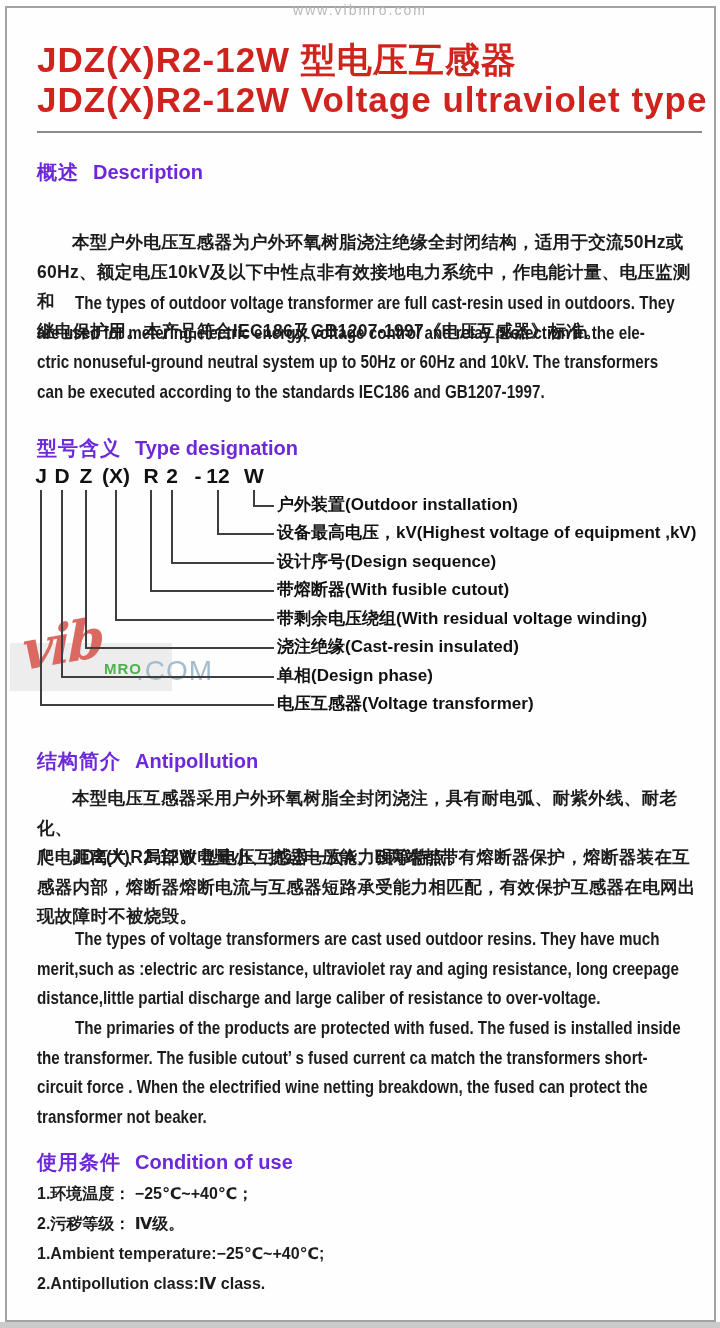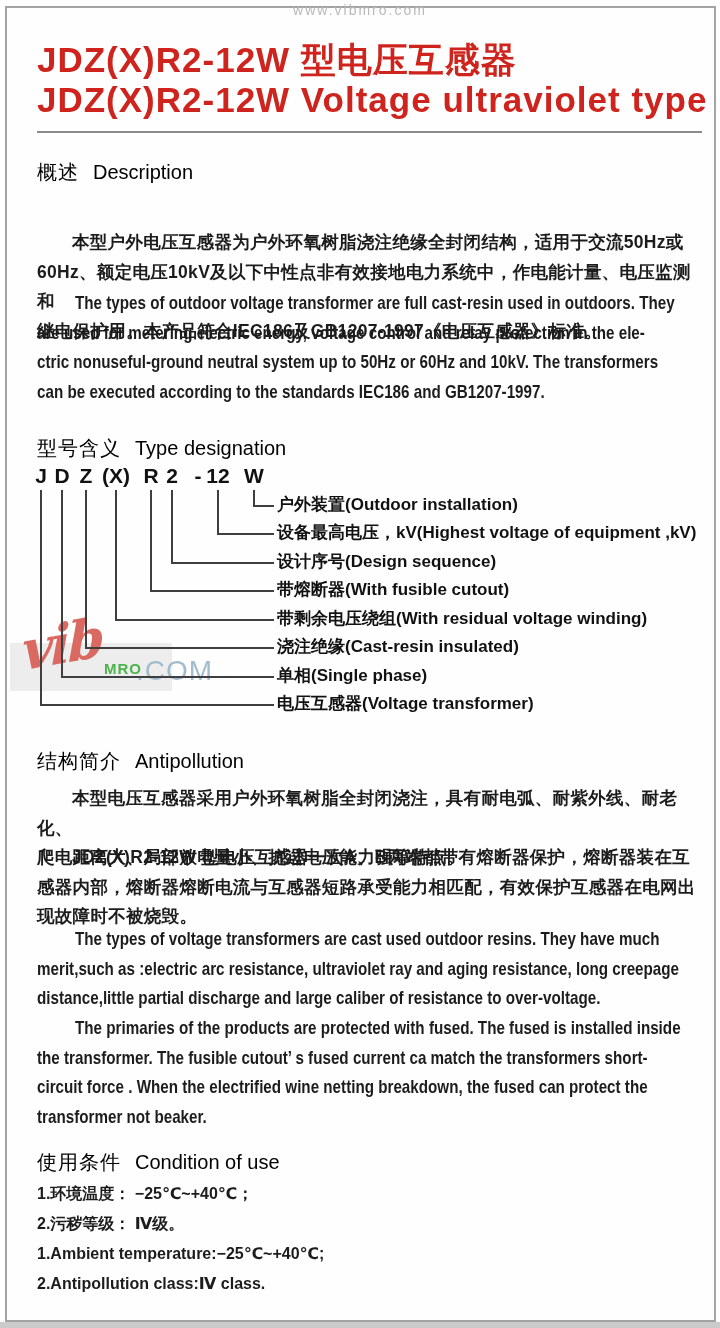--- a/index.html
+++ b/index.html
@@ -14,21 +14,21 @@
   .wm-top{
     position:absolute;left:0;top:2px;width:720px;text-align:center;
     color:#b9b9b9;font-size:14px;letter-spacing:2px;z-index:3;
   }
   .abs{position:absolute;z-index:4;}
   .title{
     left:37px;width:660px;color:#ce241d;font-weight:bold;
     font-size:35px;letter-spacing:1px;line-height:32px;white-space:nowrap;
   }
   .rule{left:37px;top:131px;width:665px;height:0;border-top:2px solid #8c8c8c;}
-  .sec-heading{left:37px;color:#000000;font-weight:normal;font-size:20px;line-height:26px;white-space:nowrap;}
+  .sec-heading{left:37px;color:#6d28d9;font-weight:bold;font-size:20px;line-height:26px;white-space:nowrap;}
   .sec-heading .zh{margin-right:14px;letter-spacing:1px;}
   .para-zh{
     left:37px;width:666px;color:#1c1c1c;font-size:17.5px;font-weight:bold;
     line-height:29.5px;white-space:pre-line;text-indent:2em;letter-spacing:0.3px;
   }
   .para-en{
     left:37px;width:830px;color:#1c1c1c;font-size:19px;font-weight:bold;
     line-height:29.5px;white-space:pre-line;text-indent:2.5em;
     transform:scaleX(0.8);transform-origin:left top;
   }
@@ -112,21 +112,21 @@
   <div class="elbow" style="left:85px;width:187px;height:157px;"></div>
   <div class="elbow" style="left:61px;width:211px;height:186px;"></div>
   <div class="elbow" style="left:40px;width:232px;height:214px;"></div>
 
   <div class="td-label" style="top:494px;">户外装置(Outdoor installation)</div>
   <div class="td-label" style="top:522px;">设备最高电压，kV(Highest voltage of equipment ,kV)</div>
   <div class="td-label" style="top:551px;">设计序号(Design sequence)</div>
   <div class="td-label" style="top:579px;">带熔断器(With fusible cutout)</div>
   <div class="td-label" style="top:608px;text-align:right;">带剩余电压绕组(With residual voltage winding)</div>
   <div class="td-label" style="top:636px;">浇注绝缘(Cast-resin insulated)</div>
-  <div class="td-label" style="top:665px;">单相(Single phase)</div>
+  <div class="td-label" style="top:665px;">单相(Design phase)</div>
   <div class="td-label" style="top:693px;">电压互感器(Voltage transformer)</div>
 
   <div class="abs sec-heading" style="top:748px;">
     <span class="zh">结构简介</span><span>Antipollution</span>
   </div>
   <div class="abs para-zh" style="top:784px;">本型电压互感器采用户外环氧树脂全封闭浇注，具有耐电弧、耐紫外线、耐老化、
 爬电距离大、局部放电量小、抗过电压能力强等特点。</div>
   <div class="abs para-zh" style="top:843px;">JDZ(X)R2-12W 型电压互感器一次A、B两端都带有熔断器保护，熔断器装在互
 感器内部，熔断器熔断电流与互感器短路承受能力相匹配，有效保护互感器在电网出
 现故障时不被烧毁。</div>

